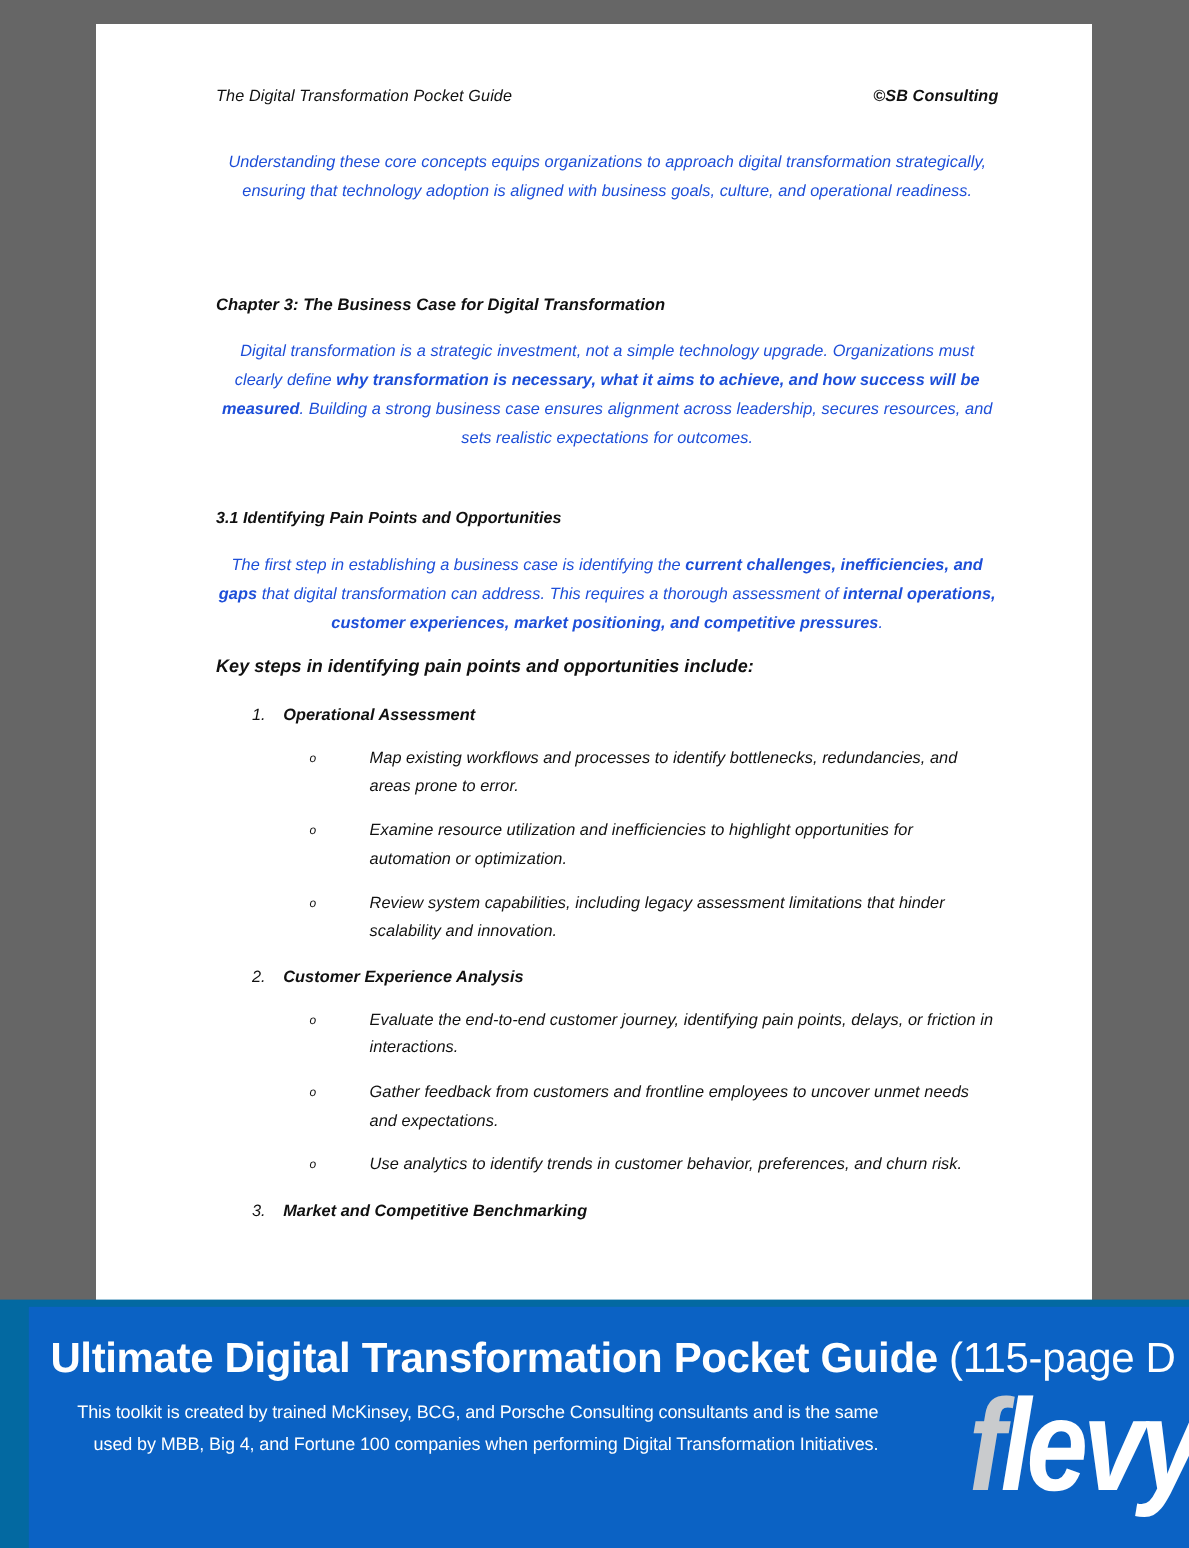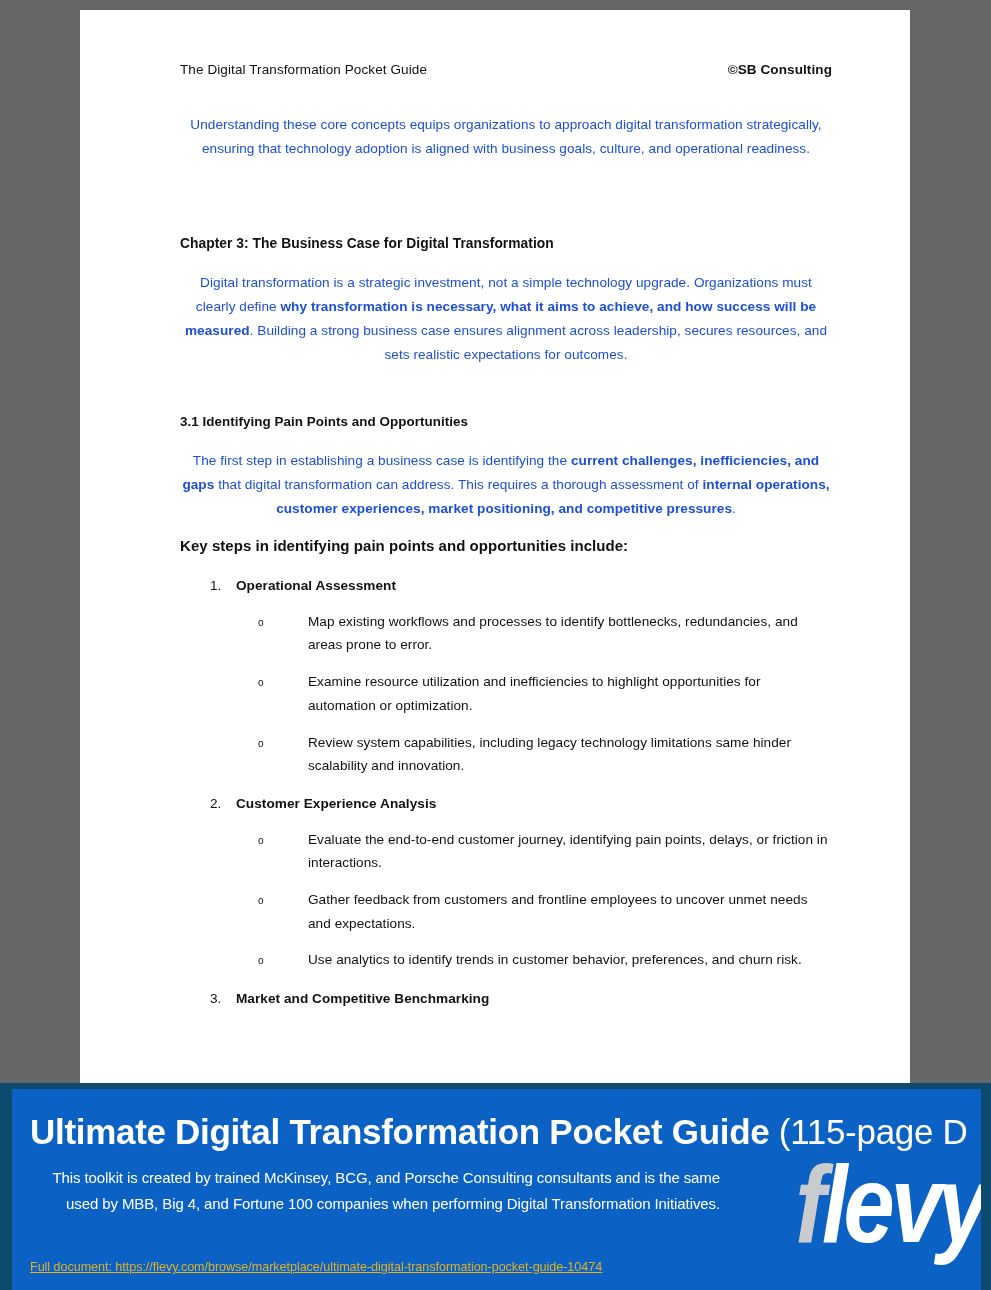--- a/index.html
+++ b/index.html
@@ -13,25 +13,26 @@
     background: #666666;
     font-family: "Liberation Sans", sans-serif;
     position: relative;
     overflow: hidden;
   }
 
   
   .page {
     position: absolute;
     left: 80px;
-    top: 10px;
+    top: 20px;
     width: 830px;
     height: 1270px;
     background: #ffffff;
     overflow: hidden;
+    font-style: italic;
   }
 
   .page-inner {
     padding: 52px 78px 0 100px;
   }
 
   
   .doc-header {
     display: flex;
     justify-content: space-between;
@@ -136,22 +137,22 @@
     margin-left: 26px;
   }
 
   
   .promo-banner {
     position: absolute;
     left: 0;
     top: 1083px;
     width: 991px;
     height: 207px;
-    background: #0c4a6e;
-    padding: 6px 0 0 12px;
+    background: #0369a1;
+    padding: 6px 0 0 24px;
     overflow: hidden;
   }
 
   .promo-inner {
     position: relative;
     width: 969px;
     height: 201px;
     background: #0B62C4;
     padding: 22px 0 0 18px;
     overflow: hidden;
@@ -243,21 +244,21 @@
           <div class="sub-row">
             <span class="sub-marker">o</span>
             <span class="sub-text">Map existing workflows and processes to identify bottlenecks, redundancies, and areas prone to error.</span>
           </div>
           <div class="sub-row">
             <span class="sub-marker">o</span>
             <span class="sub-text">Examine resource utilization and inefficiencies to highlight opportunities for automation or optimization.</span>
           </div>
           <div class="sub-row">
             <span class="sub-marker">o</span>
-            <span class="sub-text">Review system capabilities, including legacy technology limitations same hinder scalability and innovation.</span>
+            <span class="sub-text">Review system capabilities, including legacy assessment limitations that hinder scalability and innovation.</span>
           </div>
         </div>
       </div>
 
       <div class="num-item">
         <div class="num-row">
           <span class="num-marker">2.</span>
           <span class="num-label">Customer Experience Analysis</span>
         </div>
         <div class="sub-list">
@@ -287,18 +288,17 @@
   </div>
 </div>
 
 <div class="promo-banner">
   <div class="promo-inner">
 
     <div class="promo-title"><span class="t-bold">Ultimate Digital Transformation Pocket Guide</span><span class="t-light"> (115-page D</span></div>
 
     <div class="promo-sub">This toolkit is created by trained McKinsey, BCG, and Porsche Consulting consultants and is the same used by MBB, Big 4, and Fortune 100 companies when performing Digital Transformation Initiatives.</div>
 
-    <a class="promo-url" href="#">Full document: https://flevy.com/browse/marketplace/ultimate-digital-transformation-pocket-guide-10474</a>
 
     <div class="flevy-logo"><span class="f-part">f</span><span class="levy-part">levy</span></div>
 
   </div>
 </div>
 
 </body></html>

